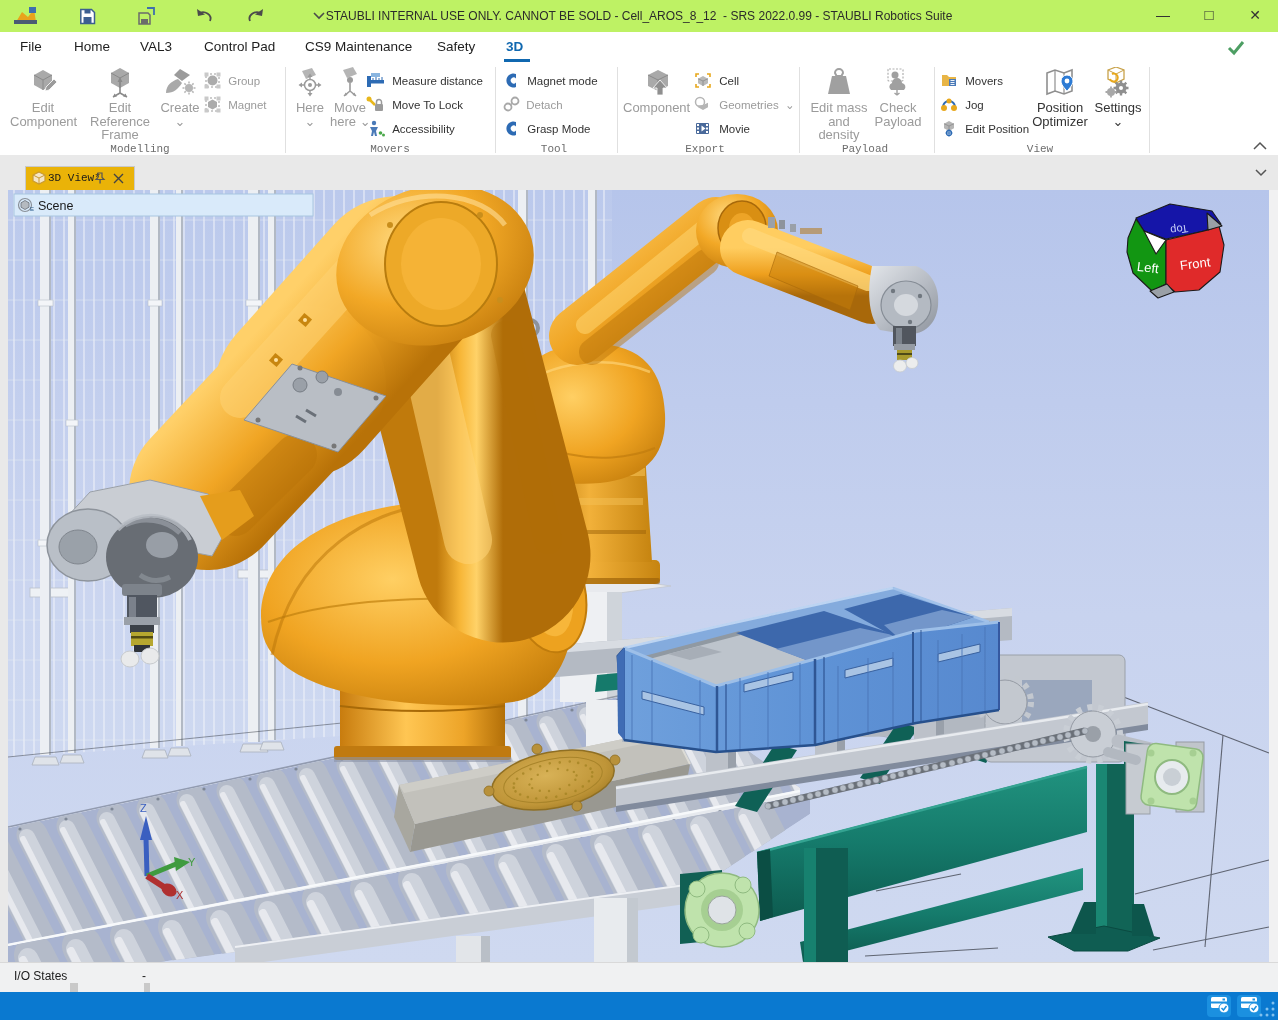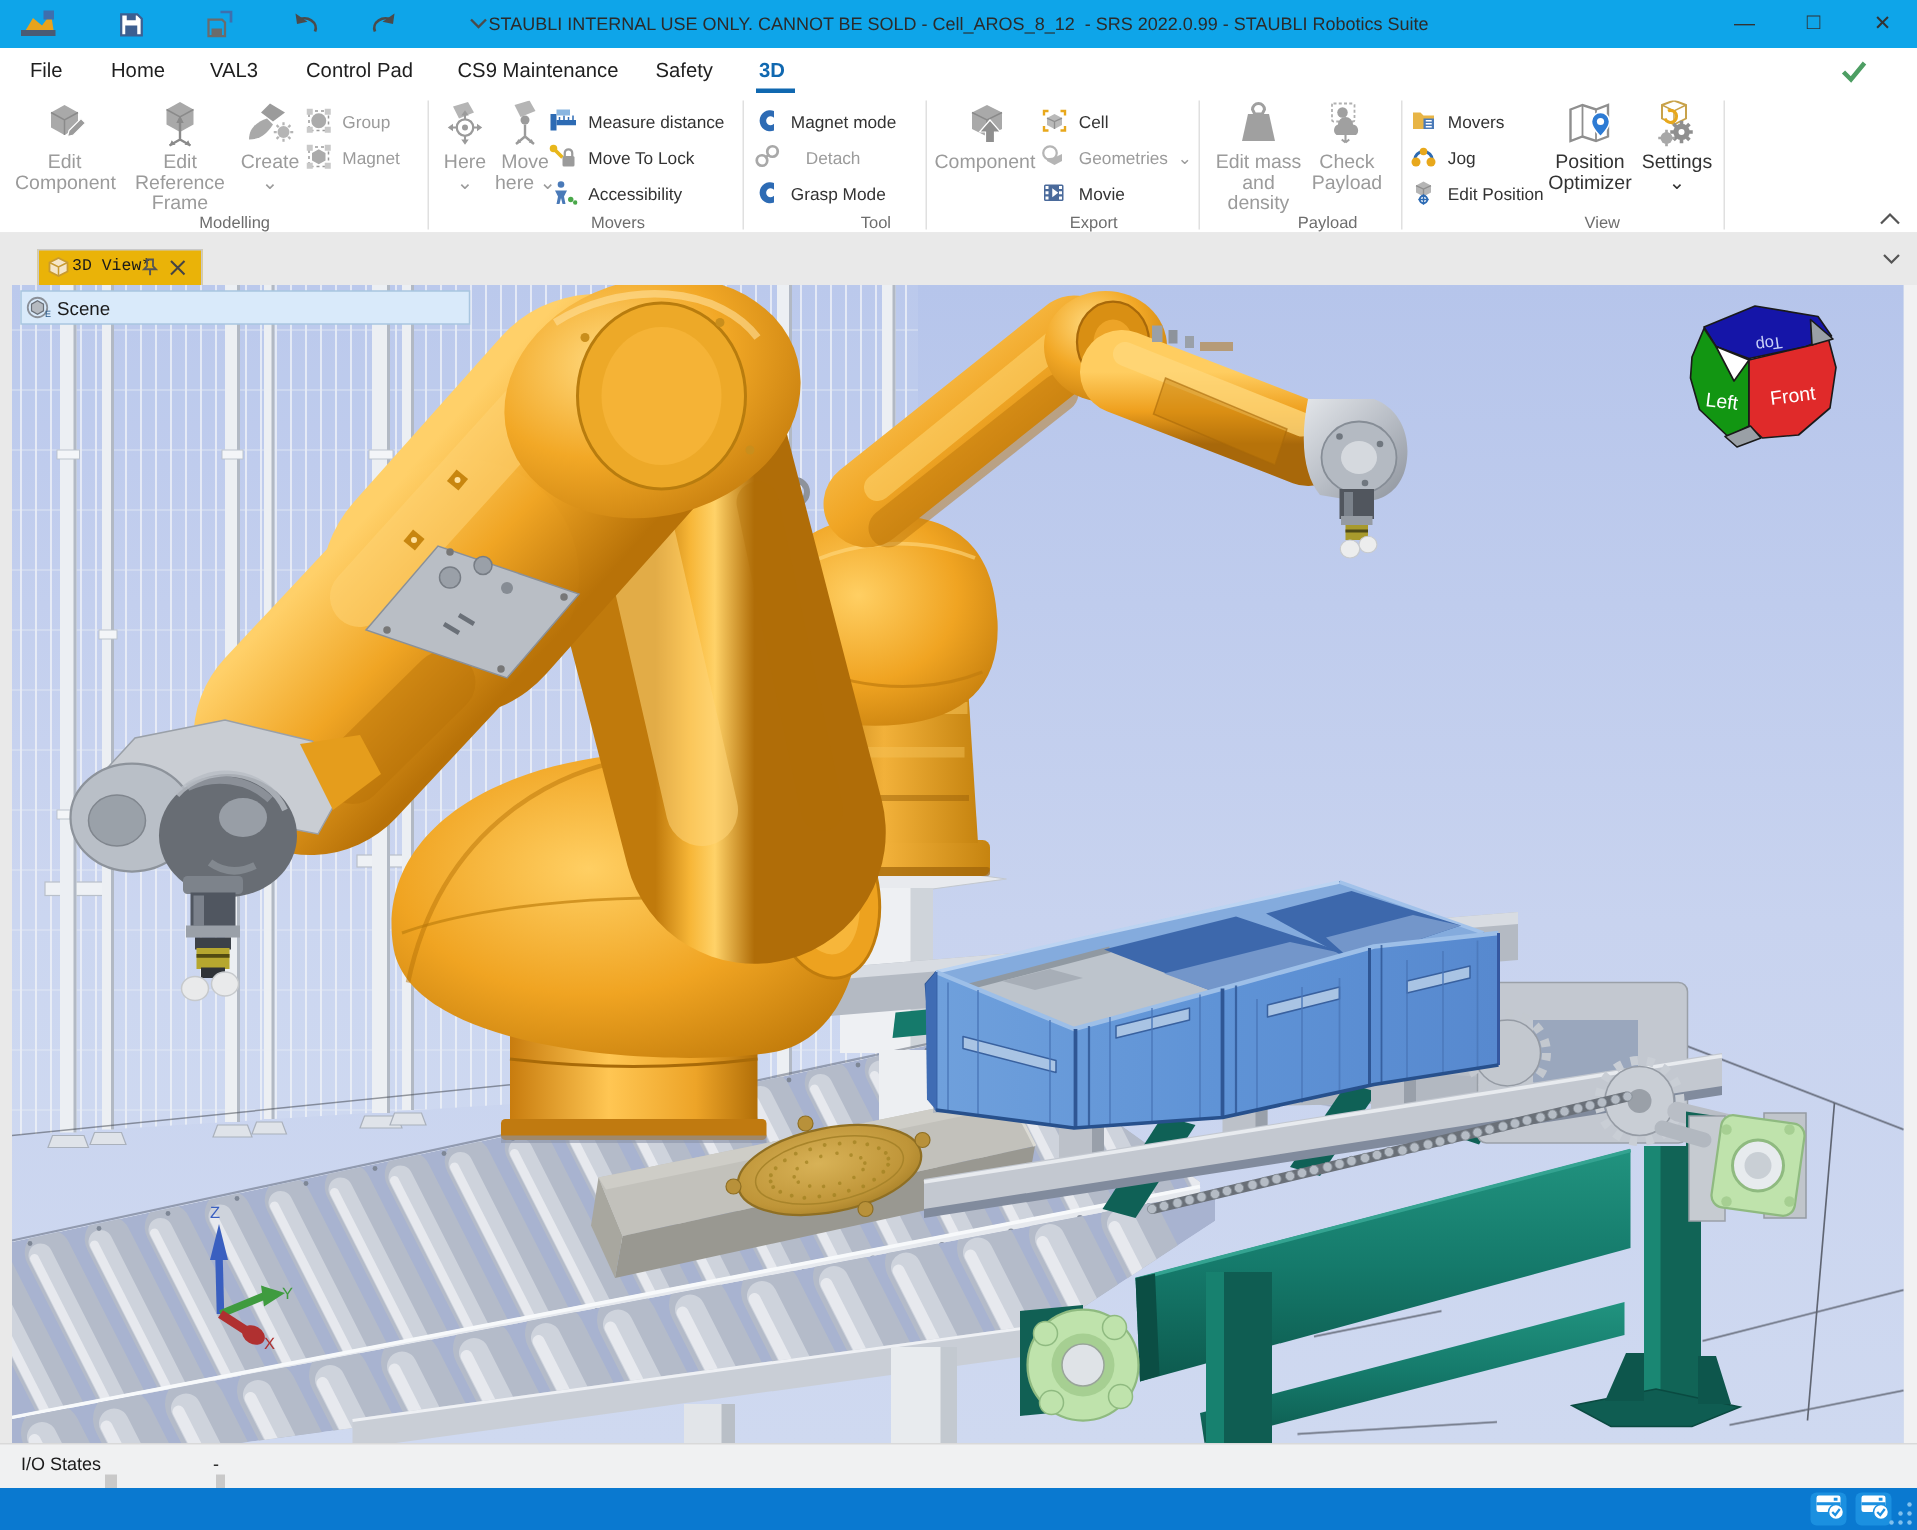--- a/index.html
+++ b/index.html
@@ -1,24 +1,24 @@
 <!DOCTYPE html>
 <html><head>
 <meta charset="utf-8">
 <style>
   html,body{margin:0;padding:0;}
   body{width:1278px;height:1020px;position:relative;font-family:"Liberation Sans",sans-serif;background:#e9e9e9;overflow:hidden;}
-  .titlebar{position:absolute;left:0;top:0;width:1278px;height:49px;background:#0ea5e9;}
+  .titlebar{position:absolute;left:0;top:0;width:1278px;height:49px;background:#bef264;}
   .title-text{position:absolute;left:0;right:0;top:9px;text-align:center;font-size:12px;color:#2b2b2b;}
   .winbtn{position:absolute;top:0;width:46px;height:30px;color:#333;font-size:14px;text-align:center;line-height:30px;}
   .menubar{position:absolute;left:0;top:32px;width:1278px;height:30px;background:#ffffff;}
   .menutab{position:absolute;top:7px;font-size:13.5px;color:#1e1e1e;}
   .ribbon{position:absolute;left:0;top:62px;width:1278px;height:93px;background:#ffffff;border-bottom:1px solid #d5d5d5;}
   .rsep{position:absolute;top:5px;width:1px;height:86px;background:#e0e0e0;}
-  .glabel{position:absolute;top:81px;font-size:11px;color:#6d6d6d;text-align:right;}
+  .glabel{position:absolute;top:81px;font-size:11px;color:#6d6d6d;text-align:center;font-family:Liberation Mono, monospace;}
   .bigitem{position:absolute;top:5px;text-align:center;font-size:13px;color:#444;line-height:13.5px;}
   .smallitem{position:absolute;font-size:11.5px;color:#333;white-space:nowrap;}
   .gray{color:#9b9b9b;}
   .tabstrip{position:absolute;left:0;top:155px;width:1278px;height:35px;background:#e9e9e9;}
   .doctab{position:absolute;left:25px;top:11px;width:108px;height:24px;background:#eab308;border:1px solid #c9c9c9;border-bottom:none;font-size:12px;color:#1a1a1a;font-family:Liberation Mono, monospace;}
   .viewport{position:absolute;left:8px;top:190px;width:1261px;height:772px;background:#c0cdee;}
   .statusbar{position:absolute;left:0;top:962px;width:1278px;height:30px;background:#f0f1f2;border-top:1px solid #d9d9d9;font-size:12px;color:#1a1a1a;}
   .bluebar{position:absolute;left:0;top:992px;width:1278px;height:28px;background:#0a79d0;}
   .bluebtn{position:absolute;top:3px;width:24px;height:22px;background:#1b90e0;border-radius:4px;}
 </style>
@@ -192,21 +192,21 @@
         <path d="M13,2 A7,7 0 1,0 13,15 L13,10.5 A3,3 0 1,1 13,6.5 Z" fill="#2d6bb4"></path>
       </svg>
       <span style="margin-left:4px">Magnet mode</span>
     </div>
     <div class="smallitem" style="left:503px;top:34px">
       <svg width="17" height="17" style="vertical-align:-4px">
         <circle cx="5" cy="11" r="3.5" fill="none" stroke="#a8a8a8" stroke-width="1.8"></circle>
         <circle cx="12" cy="5" r="3.5" fill="none" stroke="#a8a8a8" stroke-width="1.8"></circle>
         <path d="M7,9 L10,7" stroke="#a8a8a8" stroke-width="1.5"></path>
       </svg>
-      <span class="gray" style="margin-left:14px">Detach</span>
+      <span class="gray" style="margin-left:3px">Detach</span>
     </div>
     <div class="smallitem" style="left:503px;top:58px">
       <svg width="17" height="17" style="vertical-align:-4px">
         <path d="M13,2 A7,7 0 1,0 13,15 L13,10.5 A3,3 0 1,1 13,6.5 Z" fill="#2d6bb4"></path>
       </svg>
       <span style="margin-left:4px">Grasp Mode</span>
     </div>
     <div class="glabel" style="left:514px;width:80px">Tool</div>
     <div class="rsep" style="left:617px"></div>
 

